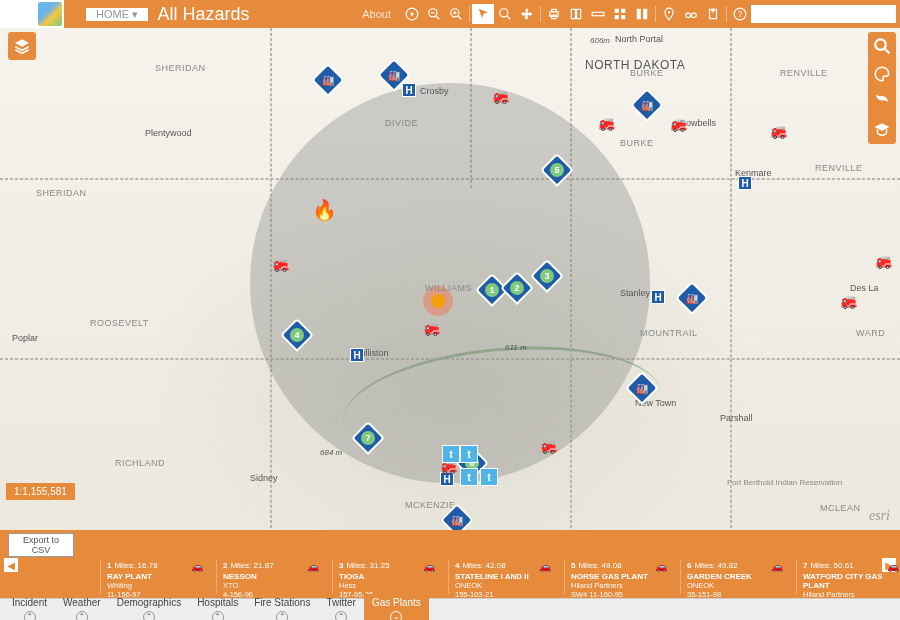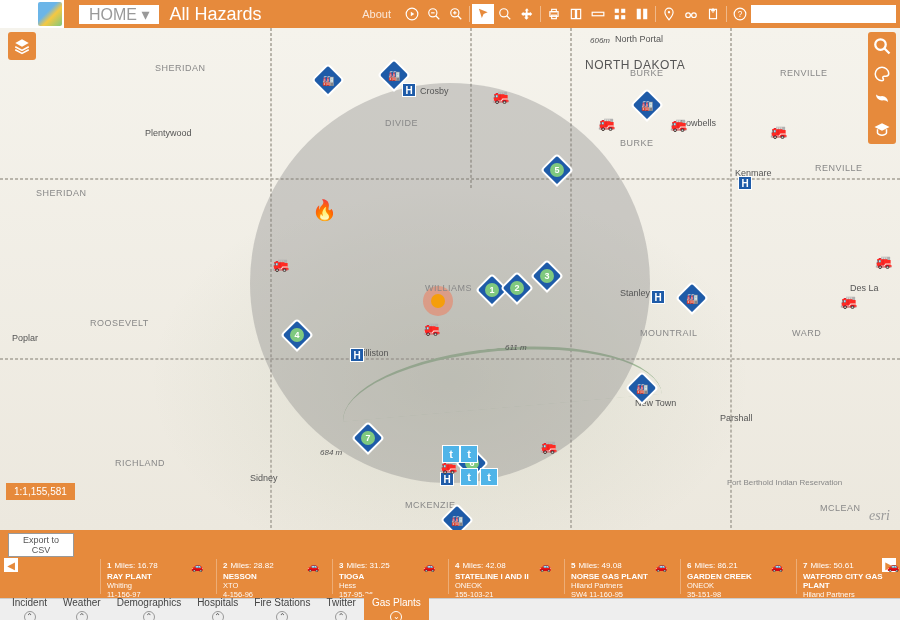--- a/index.html
+++ b/index.html
@@ -2,21 +2,21 @@
 <html><head>
 <meta charset="utf-8">
 <style>
   * { box-sizing: border-box; margin: 0; padding: 0; font-family: Arial, sans-serif; }
   body { width: 900px; height: 620px; overflow: hidden; position: relative; background: #fff; }
   
   
   .top-bar { position: absolute; top: 0; left: 0; right: 0; height: 28px; background: #e68a3c; display: flex; align-items: center; z-index: 100; }
   .logo-box { width: 64px; height: 28px; background: #fff; display: flex; align-items: center; justify-content: flex-end; padding-right:2px;}
   .logo-cube { width: 24px; height: 24px; background: linear-gradient(135deg,#6bb5e8 40%,#f5c842 60%,#7fc97f); border-radius:2px;}
-  .home-btn { background: #fff; color: #999; padding: 0 10px; margin-left: 15px; font-size: 16px; border: none; cursor: pointer; }
+  .home-btn { background: #fff; color: #999; padding: 0 10px; margin-left: 22px; font-size: 11px; border: none; cursor: pointer; }
   .title { color: #fff; font-size: 18px; margin-left: 10px; font-weight: normal; }
   .top-right { position: absolute; right: 4px; display: flex; align-items: center; gap: 0; }
   .top-icon { width: 22px; height: 20px; display: flex; align-items: center; justify-content: center; color: #fff; font-size: 12px; cursor: pointer; }
   .top-icon svg { width: 14px; height: 14px; fill: #fff; }
   .about-link { color: #fff; font-size: 11px; opacity: 0.8; margin-right: 10px; }
   .search-box { width: 145px; height: 18px; background: #fff; border: none; font-size: 10px; padding: 0 4px; }
   .divider { width:1px; height:16px; background:rgba(255,255,255,0.4); margin:0 2px;}
 
   
   .layers-btn { position:absolute; top:32px; left:8px; width:28px; height:28px; background:#e68a3c; border-radius:3px; display:flex; align-items:center; justify-content:center; z-index:90; cursor:pointer;}
@@ -237,21 +237,21 @@
   <div class="map-label" style="left:585px;top:30px;font-size:12px;color:#555">NORTH DAKOTA</div>
   <div class="map-label" style="left:155px;top:35px">SHERIDAN</div>
   <div class="map-label" style="left:385px;top:90px">DIVIDE</div>
   <div class="map-label" style="left:630px;top:40px">BURKE</div>
   <div class="map-label" style="left:620px;top:110px">BURKE</div>
   <div class="map-label" style="left:780px;top:40px">RENVILLE</div>
   <div class="map-label" style="left:815px;top:135px">RENVILLE</div>
   <div class="map-label" style="left:90px;top:290px">ROOSEVELT</div>
   <div class="map-label" style="left:425px;top:255px">WILLIAMS</div>
   <div class="map-label" style="left:640px;top:300px">MOUNTRAIL</div>
-  <div class="map-label" style="left:792px;top:300px">WARD</div>
+  <div class="map-label" style="left:856px;top:300px">WARD</div>
   <div class="map-label" style="left:115px;top:430px">RICHLAND</div>
   <div class="map-label" style="left:405px;top:472px">MCKENZIE</div>
   <div class="map-label" style="left:820px;top:475px">MCLEAN</div>
   <div class="map-label" style="left:36px;top:160px">SHERIDAN</div>
 
   <div class="city-label" style="left:145px;top:100px">Plentywood</div>
   <div class="city-label" style="left:420px;top:58px">Crosby</div>
   <div class="city-label" style="left:680px;top:90px">Bowbells</div>
   <div class="city-label" style="left:735px;top:140px">Kenmare</div>
   <div class="city-label" style="left:620px;top:260px">Stanley</div>
@@ -373,21 +373,21 @@
           <span>Miles: 16.78</span>
         </div>
         <span class="car">🚗</span>
         <div class="name">RAY PLANT</div>
         <div class="sub">Whiting</div>
         <div class="sub">11-156-97</div>
       </div>
       <div class="result-card">
         <div class="hdr">
           <span class="n">2</span>
-          <span>Miles: 28.82</span>
+          <span>Miles: 21.87</span>
         </div>
         <span class="car">🚗</span>
         <div class="name">NESSON</div>
         <div class="sub">XTO</div>
         <div class="sub">4-156-96</div>
       </div>
       <div class="result-card">
         <div class="hdr">
           <span class="n">3</span>
           <span>Miles: 31.25</span>
@@ -413,21 +413,21 @@
           <span>Miles: 49.08</span>
         </div>
         <span class="car">🚗</span>
         <div class="name">NORSE GAS PLANT</div>
         <div class="sub">Hiland Partners</div>
         <div class="sub">SW4 11-160-95</div>
       </div>
       <div class="result-card">
         <div class="hdr">
           <span class="n">6</span>
-          <span>Miles: 86.21</span>
+          <span>Miles: 49.82</span>
         </div>
         <span class="car">🚗</span>
         <div class="name">GARDEN CREEK</div>
         <div class="sub">ONEOK</div>
         <div class="sub">35-151-98</div>
       </div>
       <div class="result-card">
         <div class="hdr">
           <span class="n">7</span>
           <span>Miles: 50.61</span>

